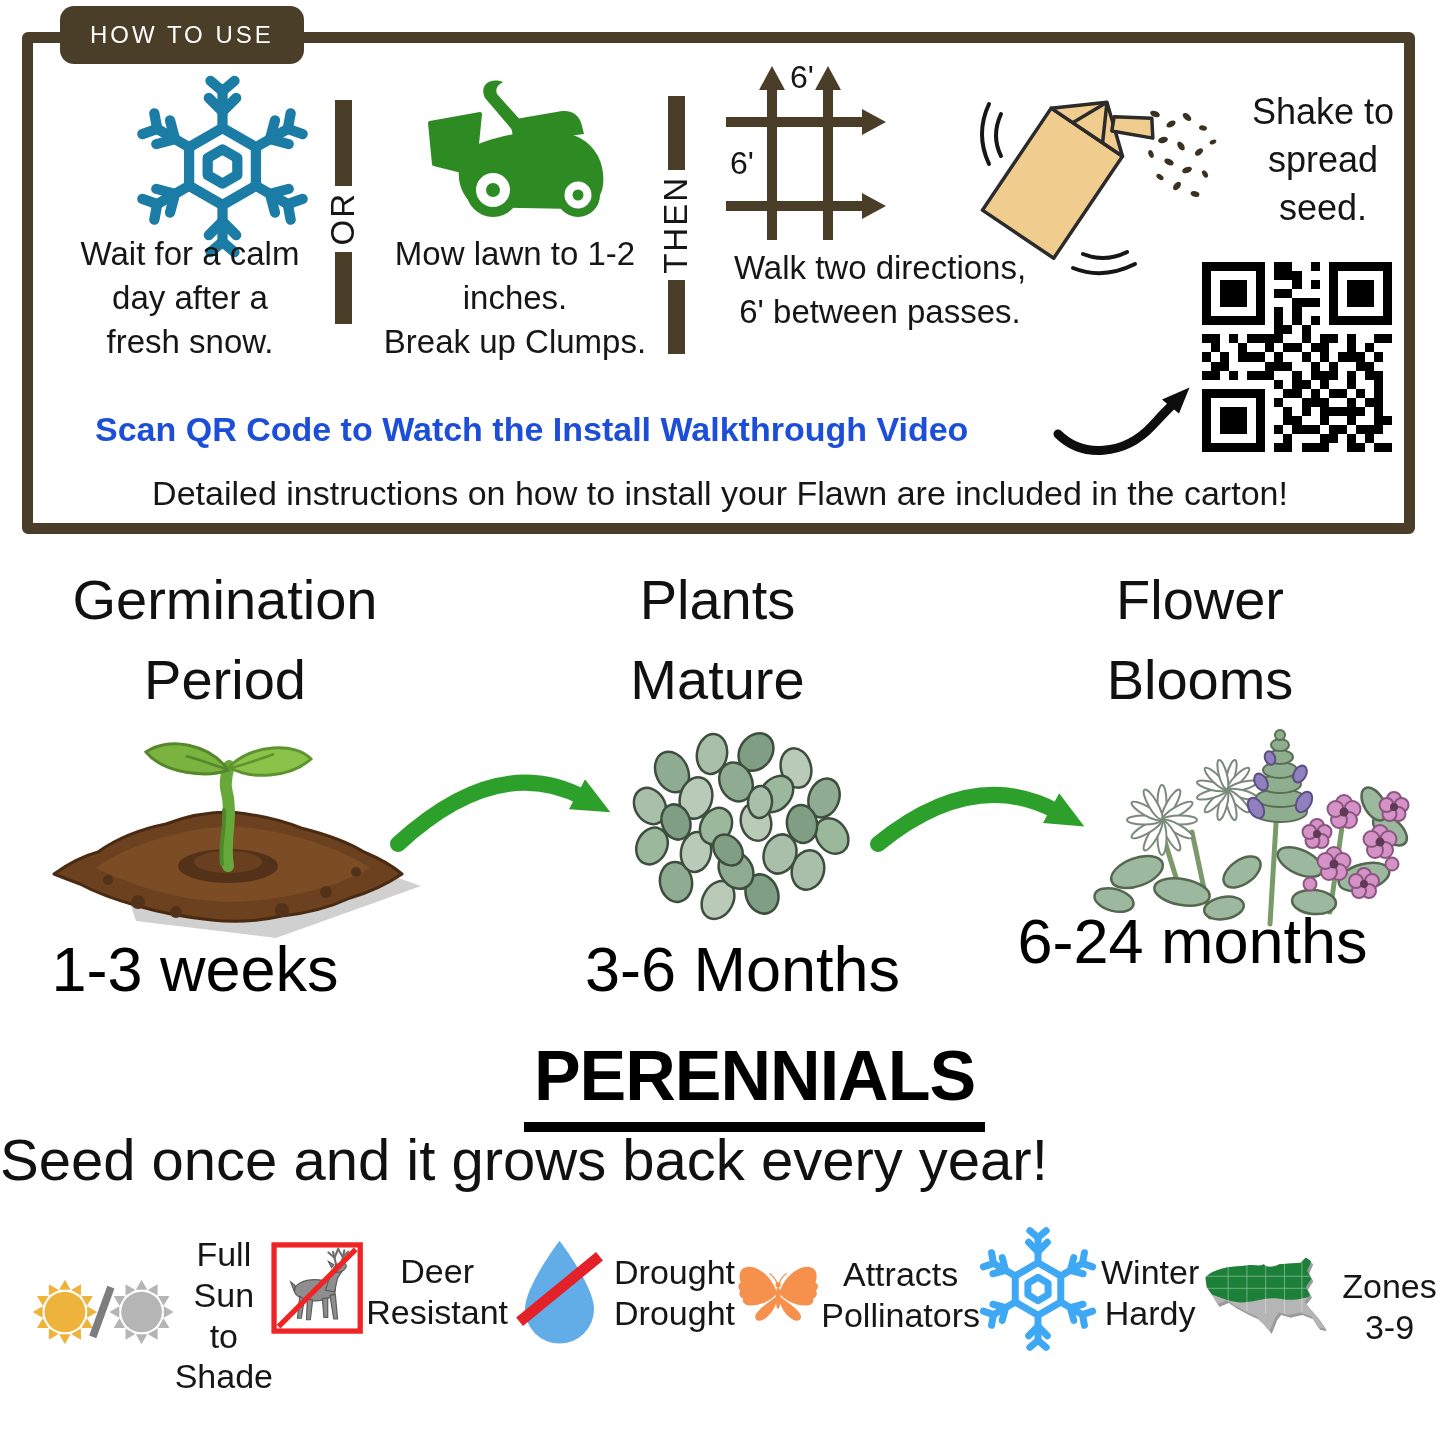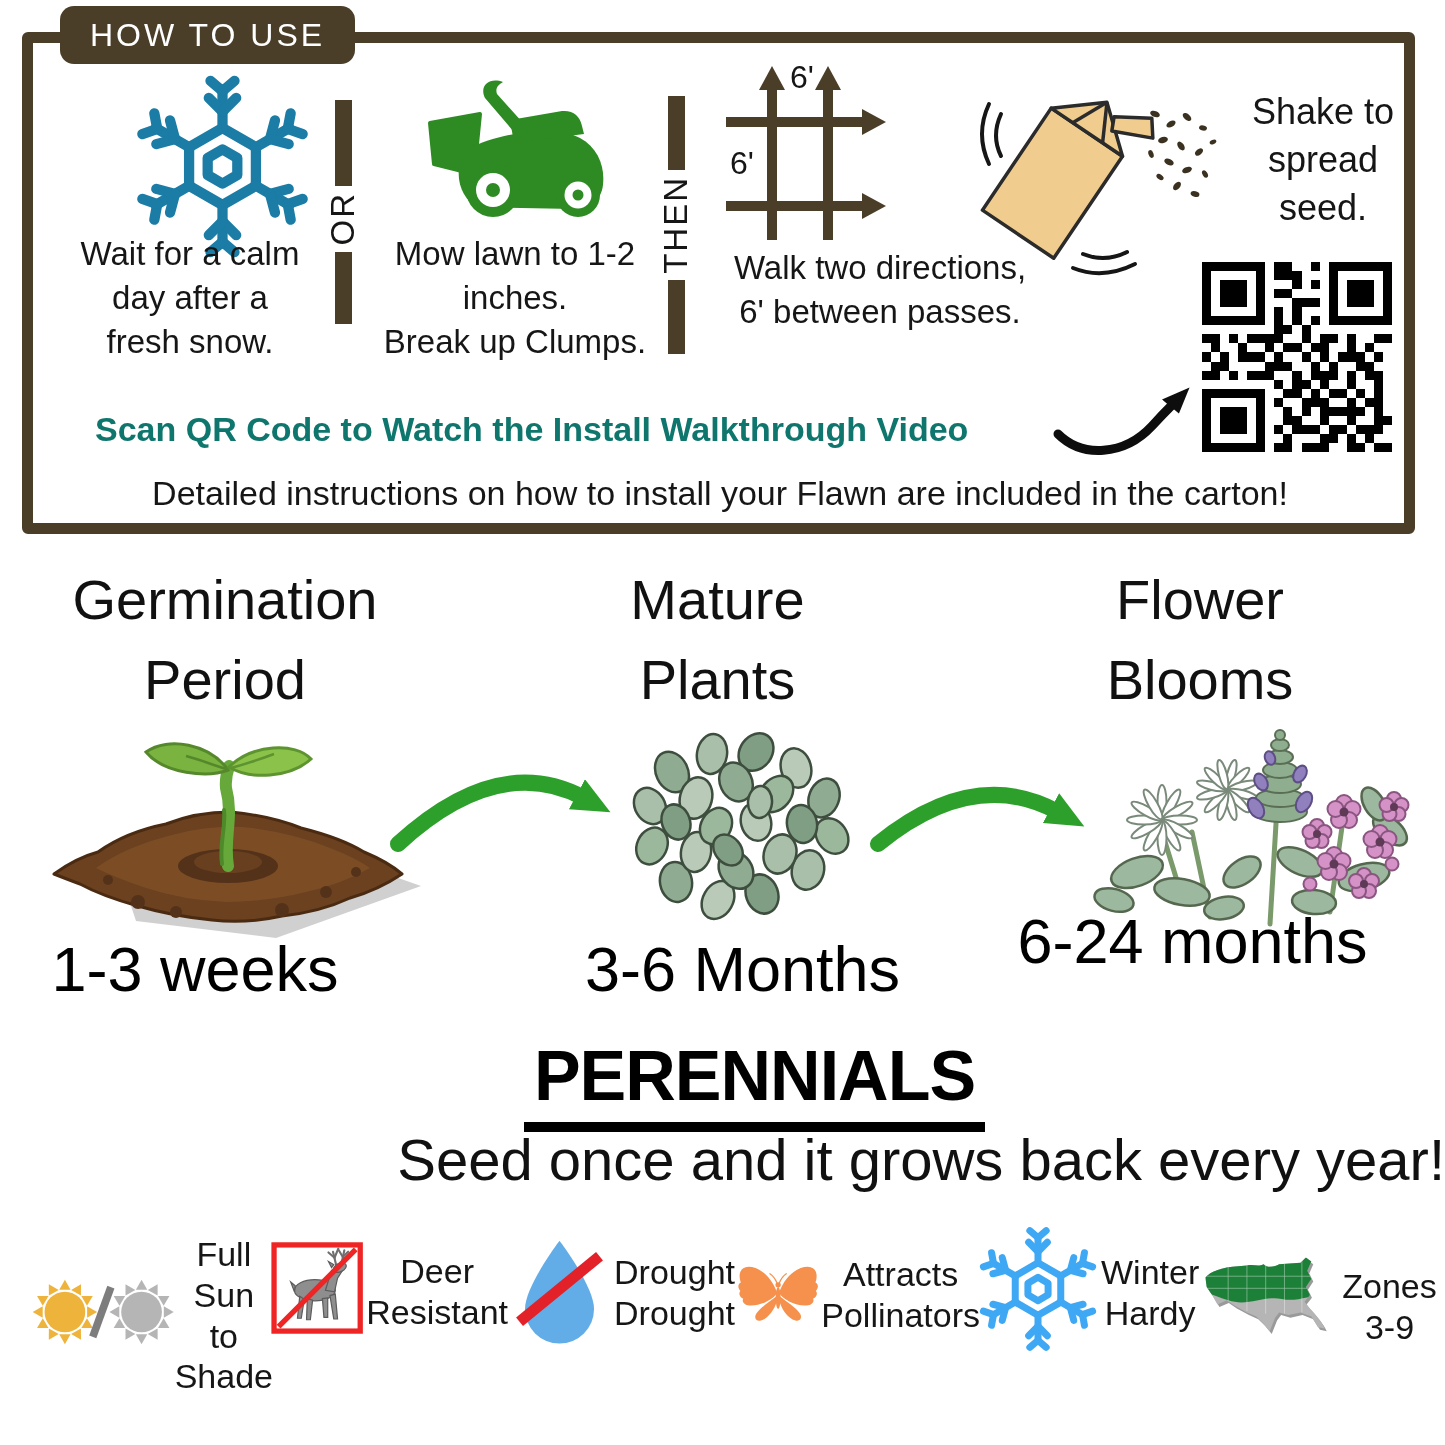--- a/index.html
+++ b/index.html
@@ -5,43 +5,43 @@
   html,body{margin:0;padding:0;background:#ffffff;}
   .canvas{position:relative;width:1445px;height:1445px;background:#fff;overflow:hidden;
           font-family:"Liberation Sans","DejaVu Sans",sans-serif;color:#161616;}
   .abs{position:absolute;}
   .center{text-align:center;}
 
   
   .howto-box{left:22px;top:32px;width:1371px;height:480px;border:11px solid #4b3e29;border-radius:6px;background:#fff;}
   .howto-tab{left:60px;top:6px;height:58px;padding:0 30px;background:#4b3e29;border-radius:14px;
              display:inline-flex;align-items:center;justify-content:center;color:#fff;
-             font-size:32px;letter-spacing:3px;}
+             font-size:24px;letter-spacing:3px;}
   .caption{font-size:33px;line-height:1.34;color:#161616;}
   .vdiv{display:flex;flex-direction:column;align-items:center;}
   .vbar{width:17px;background:#4b3e29;}
   .vtext{writing-mode:vertical-rl;transform:rotate(180deg);font-size:33px;letter-spacing:2px;color:#161616;margin:6px 0;}
 
-  .scan-line{font-size:34px;font-weight:700;white-space:nowrap;color:#0f766e;}
+  .scan-line{font-size:34px;font-weight:700;white-space:nowrap;color:#1d4ed8;}
   .detail-line{font-size:34px;color:#161616;}
 
   
   .qr{left:1202px;top:262px;width:190px;height:190px;display:grid;grid-template-columns:repeat(21,1fr);grid-template-rows:repeat(21,1fr);}
   .qm{background:transparent;}
   .qm.on{background:#000;}
 
   
   .stage-title{font-size:56px;line-height:1.42;color:#111;}
   .stage-time{font-size:63px;color:#000000;}
 
   
   .perennials-wrap{left:0;top:1036px;width:1445px;text-align:center;padding-left:32px;}
   .perennials-title{display:inline-block;font-size:70px;font-weight:800;letter-spacing:-1px;
                     border-bottom:10px solid #000;padding:0 10px 6px;color:#000;}
-  .perennials-sub{left:0;top:1126px;width:1445px;text-align:right;font-size:58px;color:#111;}
+  .perennials-sub{left:0;top:1126px;width:1445px;text-align:left;font-size:58px;color:#111;}
 
   
   .feature{display:flex;align-items:center;}
   .feature-label{font-size:34px;line-height:1.2;text-align:center;margin-top:8px;color:#161616;}
 </style>
 </head>
 <body>
 
 <div class="canvas">
 
@@ -619,22 +619,22 @@
       </defs>
     <path d="M6,52 C30,76 72,74 100,44 C110,33 116,27 122,21" fill="none" stroke="#0d0d0d" stroke-width="9" stroke-linecap="round" marker-end="url(#sah)"></path>
   </svg>
   <div class="abs detail-line center" style="left:30px;top:474px;width:1380px">Detailed instructions on how to install your Flawn are included in the carton!</div>
 
   <div class="abs stage-title center" style="left:0;top:560px;width:450px">
     <div>Germination</div>
     <div>Period</div>
   </div>
   <div class="abs stage-title center" style="left:495px;top:560px;width:445px">
+    <div>Plants</div>
     <div>Mature</div>
-    <div>Plants</div>
   </div>
   <div class="abs stage-title center" style="left:975px;top:560px;width:450px">
     <div>Flower</div>
     <div>Blooms</div>
   </div>
 
   <svg class="abs" style="left:26px;top:716px" width="405" height="240" viewBox="0 0 405 240">
     <polygon points="95,160 230,112 395,170 250,222 110,205" fill="#c4c4c4" opacity="0.8"></polygon>
     <path d="M28,158 Q50,142 72,136 Q100,116 140,108 Q170,96 205,96 Q245,100 275,112 Q315,122 338,136 Q362,146 376,158
              Q352,174 324,182 Q294,196 256,200 Q220,208 186,204 Q146,200 112,190 Q76,180 54,168 Q38,162 28,158 Z" fill="#6b4120" stroke="#4a2b12" stroke-width="3" stroke-linejoin="round"></path>

